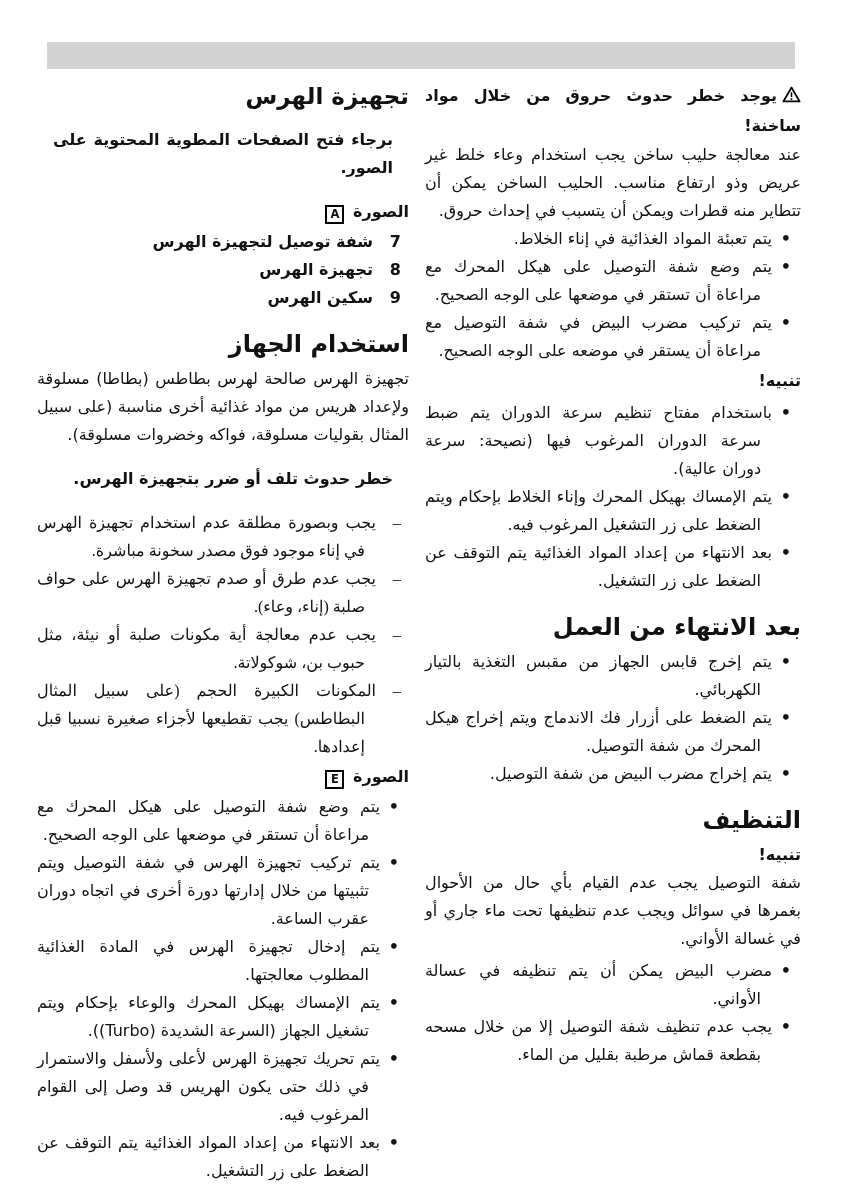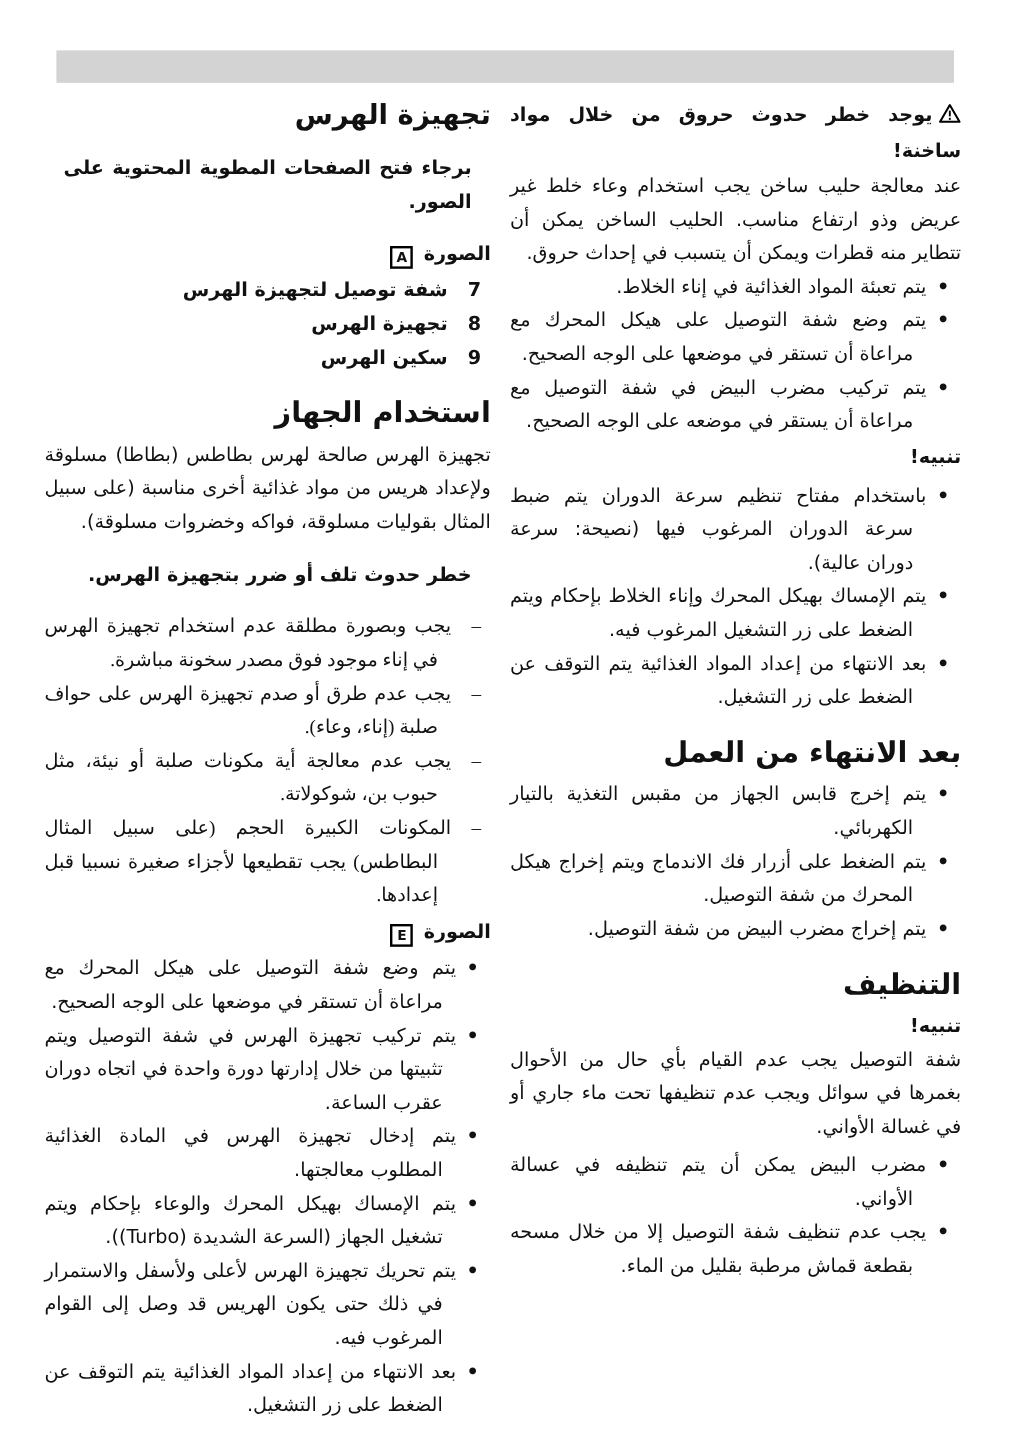--- a/index.html
+++ b/index.html
@@ -170,21 +170,21 @@
         <div class="li">المكونات الكبيرة الحجم (على سبيل المثال البطاطس) يجب تقطيعها لأجزاء صغيرة نسبيا قبل إعدادها.</div>
       </div>
 
       <div class="fig-line">
         <span>الصورة</span>
         <span class="figbox">E</span>
       </div>
 
       <div class="bullets">
         <div class="li">يتم وضع شفة التوصيل على هيكل المحرك مع مراعاة أن تستقر في موضعها على الوجه الصحيح.</div>
-        <div class="li">يتم تركيب تجهيزة الهرس في شفة التوصيل ويتم تثبيتها من خلال إدارتها دورة واحدة في اتجاه دوران عقرب الساعة.</div>
+        <div class="li">يتم تركيب تجهيزة الهرس في شفة التوصيل ويتم تثبيتها من خلال إدارتها دورة أخرى في اتجاه دوران عقرب الساعة.</div>
         <div class="li">يتم إدخال تجهيزة الهرس في المادة الغذائية المطلوب معالجتها.</div>
         <div class="li">يتم الإمساك بهيكل المحرك والوعاء بإحكام ويتم تشغيل الجهاز (السرعة الشديدة (Turbo)).</div>
         <div class="li">يتم تحريك تجهيزة الهرس لأعلى ولأسفل والاستمرار في ذلك حتى يكون الهريس قد وصل إلى القوام المرغوب فيه.</div>
         <div class="li">بعد الانتهاء من إعداد المواد الغذائية يتم التوقف عن الضغط على زر التشغيل.</div>
       </div>
 
     </div>
 
   </div>
 </div>

